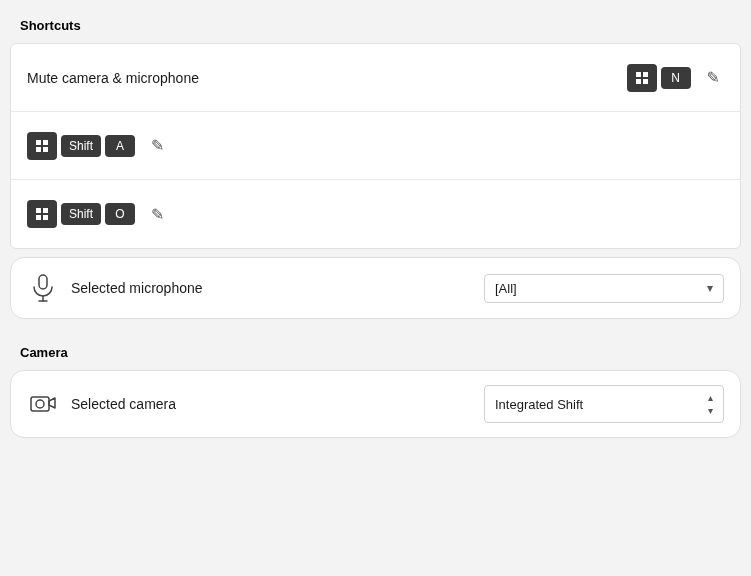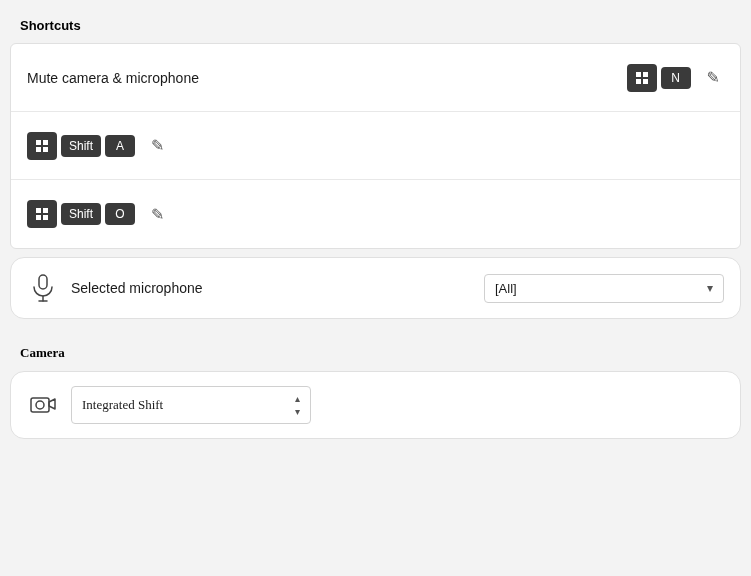--- a/index.html
+++ b/index.html
@@ -156,21 +156,20 @@
     .shortcuts-section {
       margin-bottom: 8px;
     }
 
     .mic-section {
       margin-bottom: 8px;
     }
 
     .camera-section {
       margin-bottom: 0;
-      font-family: Liberation Serif, serif;
     }
   </style>
 </head>
 <body>
 
 <div class="shortcuts-section">
   <div class="section-label">Shortcuts</div>
 
   <div class="card-group">
 
@@ -250,20 +249,21 @@
 
   <div class="section-card">
     <div class="device-row">
       <div class="device-icon">
         <svg width="26" height="22" viewBox="0 0 26 22" fill="none" xmlns="http://www.w3.org/2000/svg">
           <rect x="1" y="4" width="18" height="14" rx="2" stroke="#444" stroke-width="1.5"></rect>
           <circle cx="10" cy="11" r="4" stroke="#444" stroke-width="1.5"></circle>
           <path d="M19 8l6-3v10l-6-3V8z" stroke="#444" stroke-width="1.5" stroke-linejoin="round"></path>
         </svg>
       </div>
+      <span class="device-label">Selected camera</span>
       <div class="dropdown">
         <span class="dropdown-text">Integrated Shift</span>
         <div class="dropdown-arrows">
           <span>▴</span>
           <span>▾</span>
         </div>
       </div>
     </div>
   </div>
 </div>

